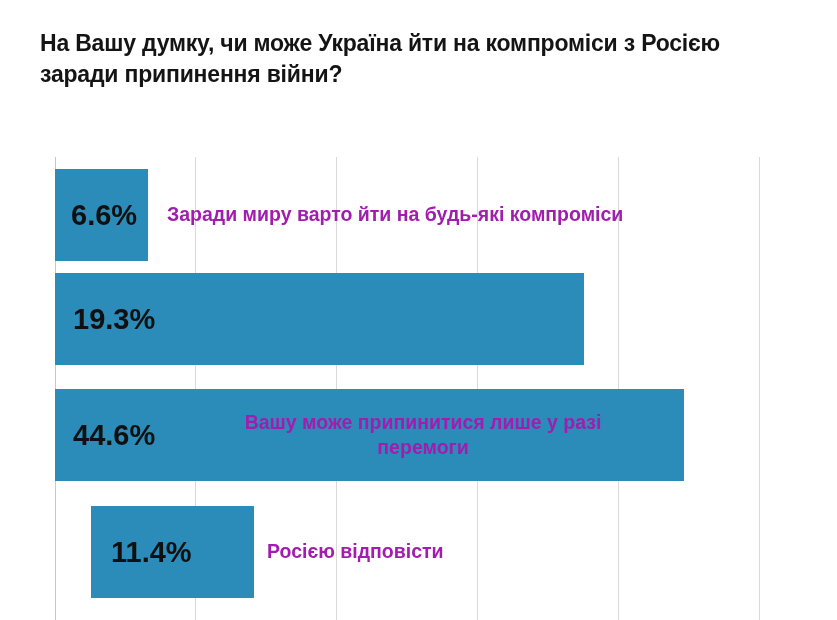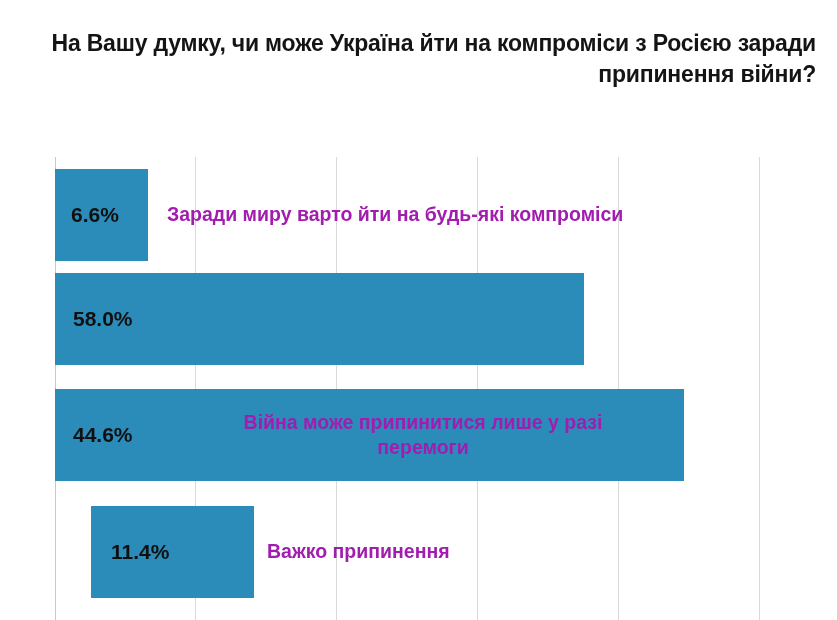--- a/index.html
+++ b/index.html
@@ -22,27 +22,27 @@
     height: 620px;
     box-sizing: border-box;
   }
 
   
   #chart-title {
     position: absolute;
     left: 0;
     top: 28px;
     width: 837px;
-    text-align: right;
+    text-align: left;
     font-size: 23px;
     font-weight: bold;
     line-height: 1.35;
     letter-spacing: -0.2px;
     color: #141414;
-    padding: 0 21px;
+    padding: 0 40px;
     box-sizing: border-box;
   }
 
   
   #plot-area {
     position: absolute;
     left: 55px;
     top: 157px;
     width: 782px;
     height: 463px;
@@ -76,21 +76,21 @@
     position: absolute;
     left: 0;
     top: 12px;
     height: 92px;
     background: #2b8cb9;
   }
   .bar-value {
     position: absolute;
     top: 50%;
     transform: translateY(-50%);
-    font-size: 21px;
+    font-size: 29px;
     font-weight: bold;
     color: #101010;
     white-space: nowrap;
   }
   .bar-label {
     position: absolute;
     top: 50%;
     transform: translateY(-50%);
     font-size: 19.5px;
     font-weight: bold;
@@ -137,30 +137,30 @@
     <div class="gridline" style="left:704px;"></div>
 
     <div class="bar-row" id="row-0">
       <div class="bar"></div>
       <div class="bar-value">6.6%</div>
       <div class="bar-label">Заради миру варто йти на будь-які компроміси</div>
     </div>
 
     <div class="bar-row" id="row-1">
       <div class="bar"></div>
-      <div class="bar-value">58.0%</div>
+      <div class="bar-value">19.3%</div>
     </div>
 
     <div class="bar-row" id="row-2">
       <div class="bar"></div>
       <div class="bar-value">44.6%</div>
-      <div class="bar-label">Війна може припинитися лише у разі
+      <div class="bar-label">Вашу може припинитися лише у разі
 перемоги</div>
     </div>
 
     <div class="bar-row" id="row-3">
       <div class="bar"></div>
       <div class="bar-value">11.4%</div>
-      <div class="bar-label">Важко припинення</div>
+      <div class="bar-label">Росією відповісти</div>
     </div>
 
   </div>
 </div>
 
 </body></html>

